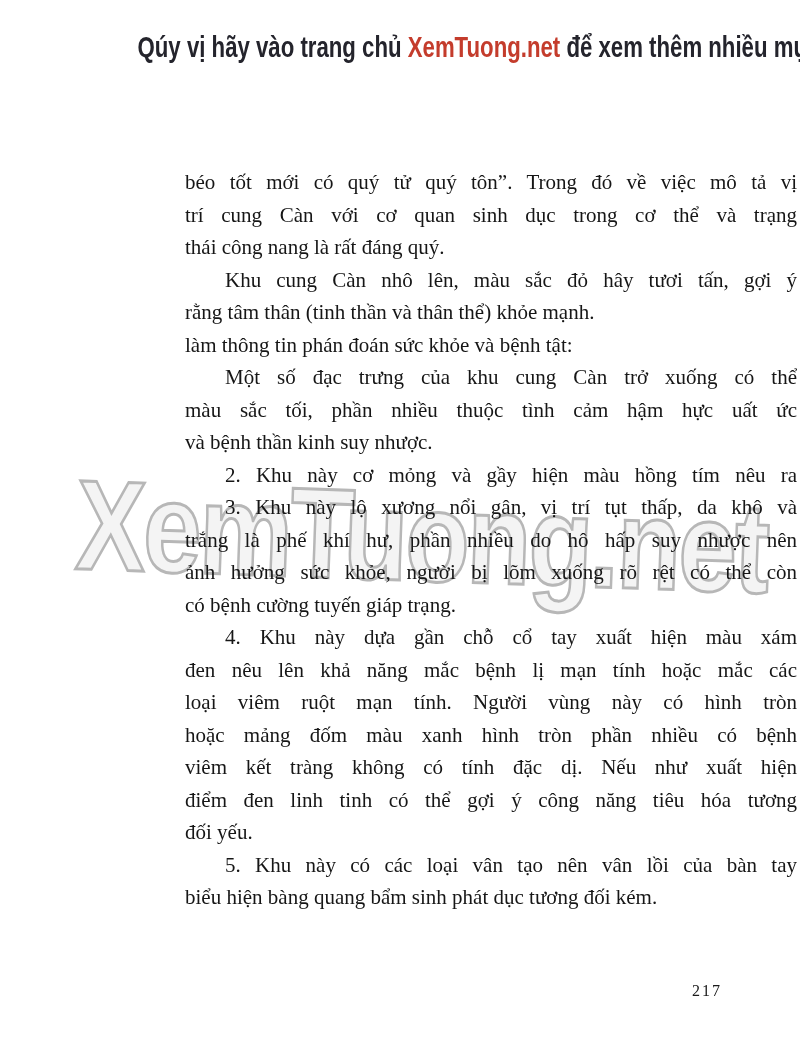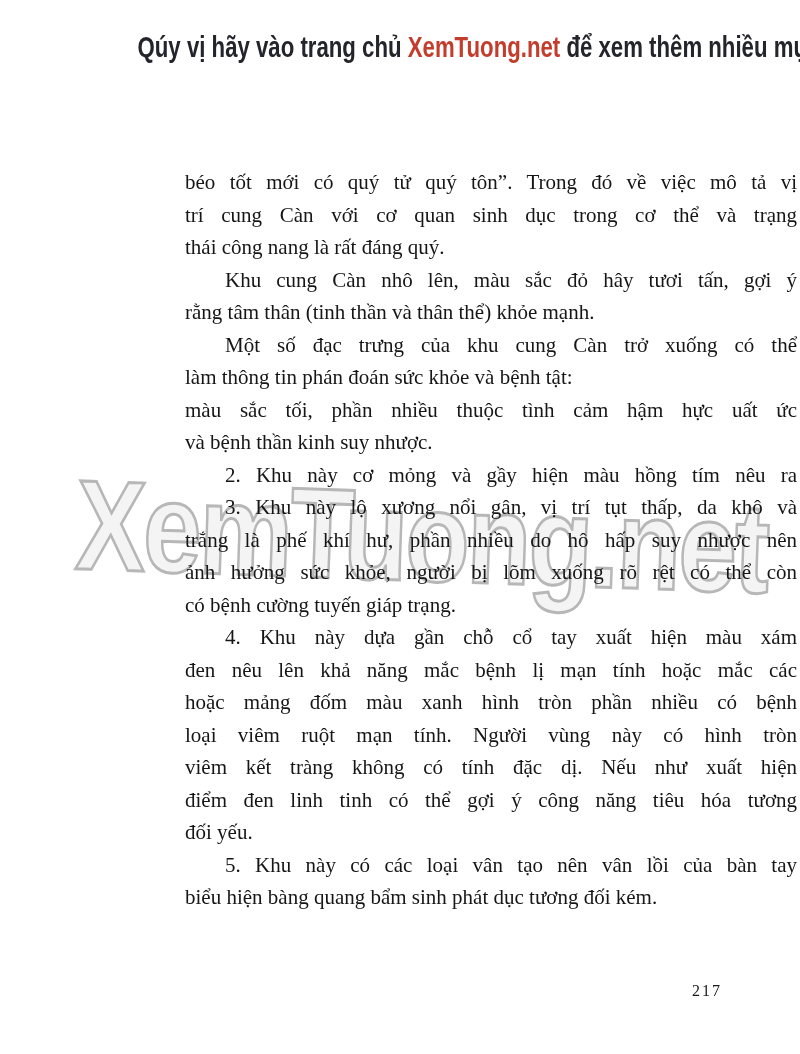--- a/index.html
+++ b/index.html
@@ -105,33 +105,33 @@
   <div class="watermark" style="color: rgb(244, 244, 244); -webkit-text-stroke: 3px rgb(183, 183, 183);">
     <span class="squeeze">XemTuong.net</span>
   </div>
 
   <div class="body-text" style="color: rgb(22, 22, 22);">
       <div class="line">béo tốt mới có quý tử quý tôn”. Trong đó về việc mô tả vị</div>
       <div class="line">trí cung Càn với cơ quan sinh dục trong cơ thể và trạng</div>
       <div class="line last">thái công nang là rất đáng quý.</div>
       <div class="line indent">Khu cung Càn nhô lên, màu sắc đỏ hây tươi tấn, gợi ý</div>
       <div class="line last">rằng tâm thân (tinh thần và thân thể) khỏe mạnh.</div>
+      <div class="line last">làm thông tin phán đoán sức khỏe và bệnh tật:</div>
       <div class="line indent">Một số đạc trưng của khu cung Càn trở xuống có thể</div>
-      <div class="line last">làm thông tin phán đoán sức khỏe và bệnh tật:</div>
       <div class="line">màu sắc tối, phần nhiều thuộc tình cảm hậm hực uất ức</div>
       <div class="line last">và bệnh thần kinh suy nhược.</div>
       <div class="line indent">2. Khu này cơ mỏng và gầy hiện màu hồng tím nêu ra</div>
       <div class="line indent">3. Khu này lộ xương nổi gân, vị trí tụt thấp, da khô và</div>
       <div class="line">trắng là phế khí hư, phần nhiều do hô hấp suy nhược nên</div>
       <div class="line">ảnh hưởng sức khỏe, người bị lõm xuống rõ rệt có thể còn</div>
       <div class="line last">có bệnh cường tuyến giáp trạng.</div>
       <div class="line indent">4. Khu này dựa gần chỗ cổ tay xuất hiện màu xám</div>
       <div class="line">đen nêu lên khả năng mắc bệnh lị mạn tính hoặc mắc các</div>
+      <div class="line">loại viêm ruột mạn tính. Người vùng này có hình tròn</div>
       <div class="line">hoặc mảng đốm màu xanh hình tròn phần nhiều có bệnh</div>
-      <div class="line">loại viêm ruột mạn tính. Người vùng này có hình tròn</div>
       <div class="line">viêm kết tràng không có tính đặc dị. Nếu như xuất hiện</div>
       <div class="line">điểm đen linh tinh có thể gợi ý công năng tiêu hóa tương</div>
       <div class="line last">đối yếu.</div>
       <div class="line indent">5. Khu này có các loại vân tạo nên vân lồi của bàn tay</div>
       <div class="line last">biểu hiện bàng quang bẩm sinh phát dục tương đối kém.</div>
     </div>
 
   <div class="pagenum">217</div>
 
 </div>

